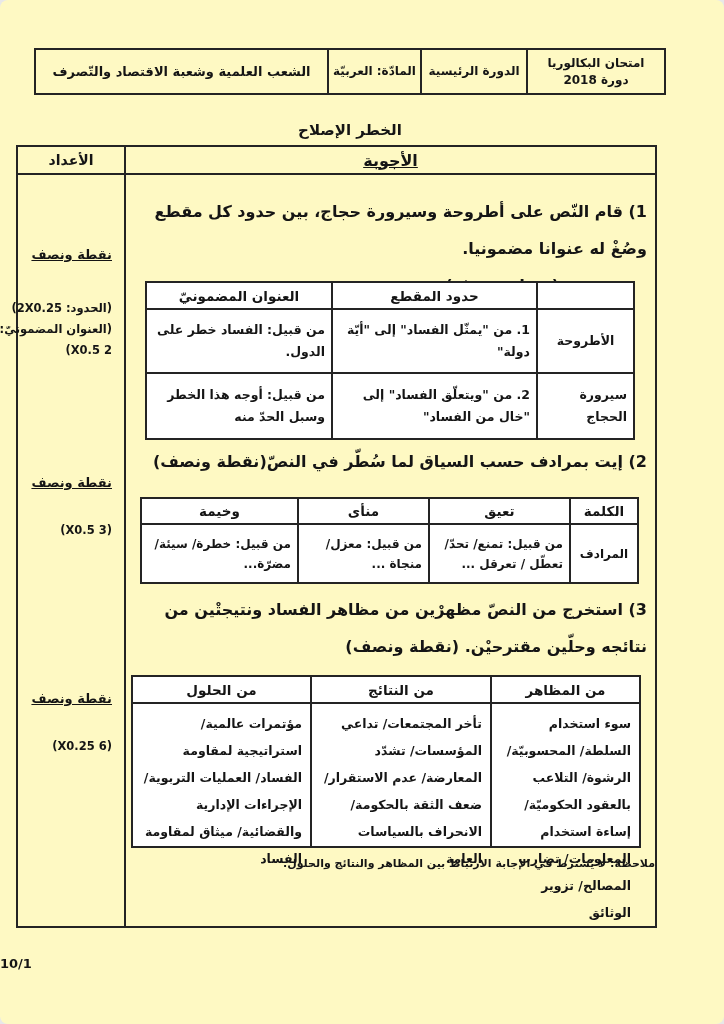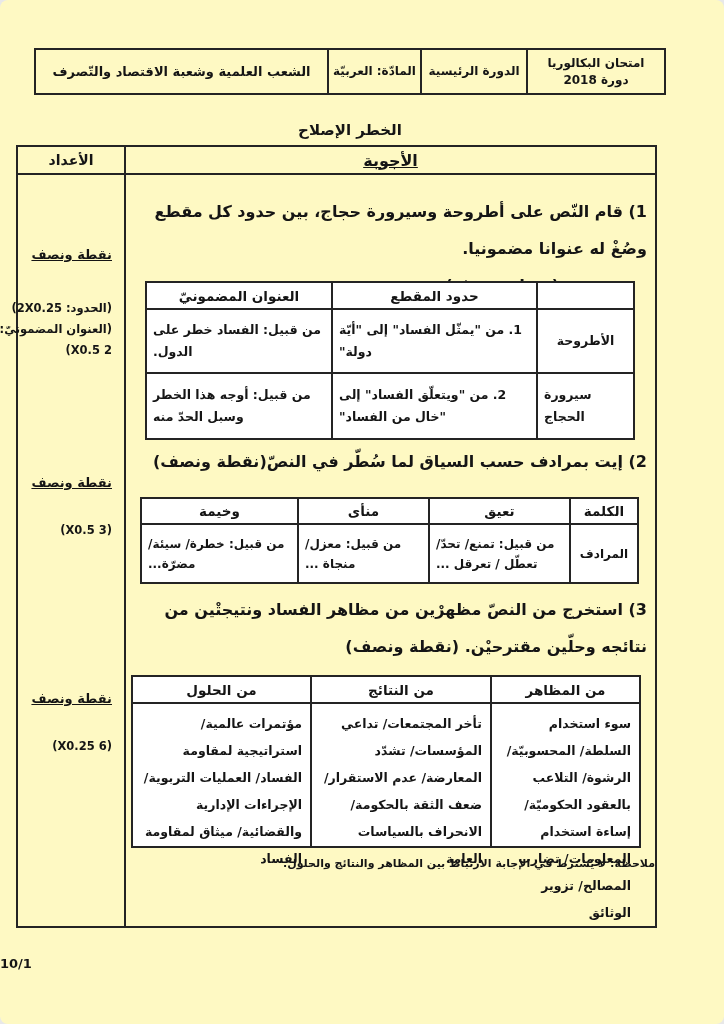--- a/index.html
+++ b/index.html
@@ -51,21 +51,21 @@
   .q1{top:18px;}
   .q1 .q-line2{padding-right:88px;}
   .q2{top:268px;}
   .q3{top:416px;}
   
   .itable{position:absolute;border:2px solid #242424;box-sizing:border-box;direction:rtl;background:#fff;}
   .trow{display:flex;box-sizing:border-box;}
   .trow:not(:last-child){border-bottom:2px solid #242424;}
   .tc{
     box-sizing:border-box;display:flex;align-items:center;justify-content:center;
-    text-align:left;padding:8px 6px;font-size:12.5px;line-height:22px;
+    text-align:right;padding:8px 6px;font-size:12.5px;line-height:22px;
   }
   .tc:not(:last-child){border-inline-end:2px solid #242424;}
   .thead .tc{font-size:13.5px;}
   .t1{top:106px;right:20px;width:490px;}
   .t1 .c1{width:97px;}
   .t1 .c2{width:205px;}
   .t1 .c3{flex:1;}
   .t1 .thead{height:27px;}
   .t1 .r1{height:64px;}
   .t1 .r2{height:64px;}

